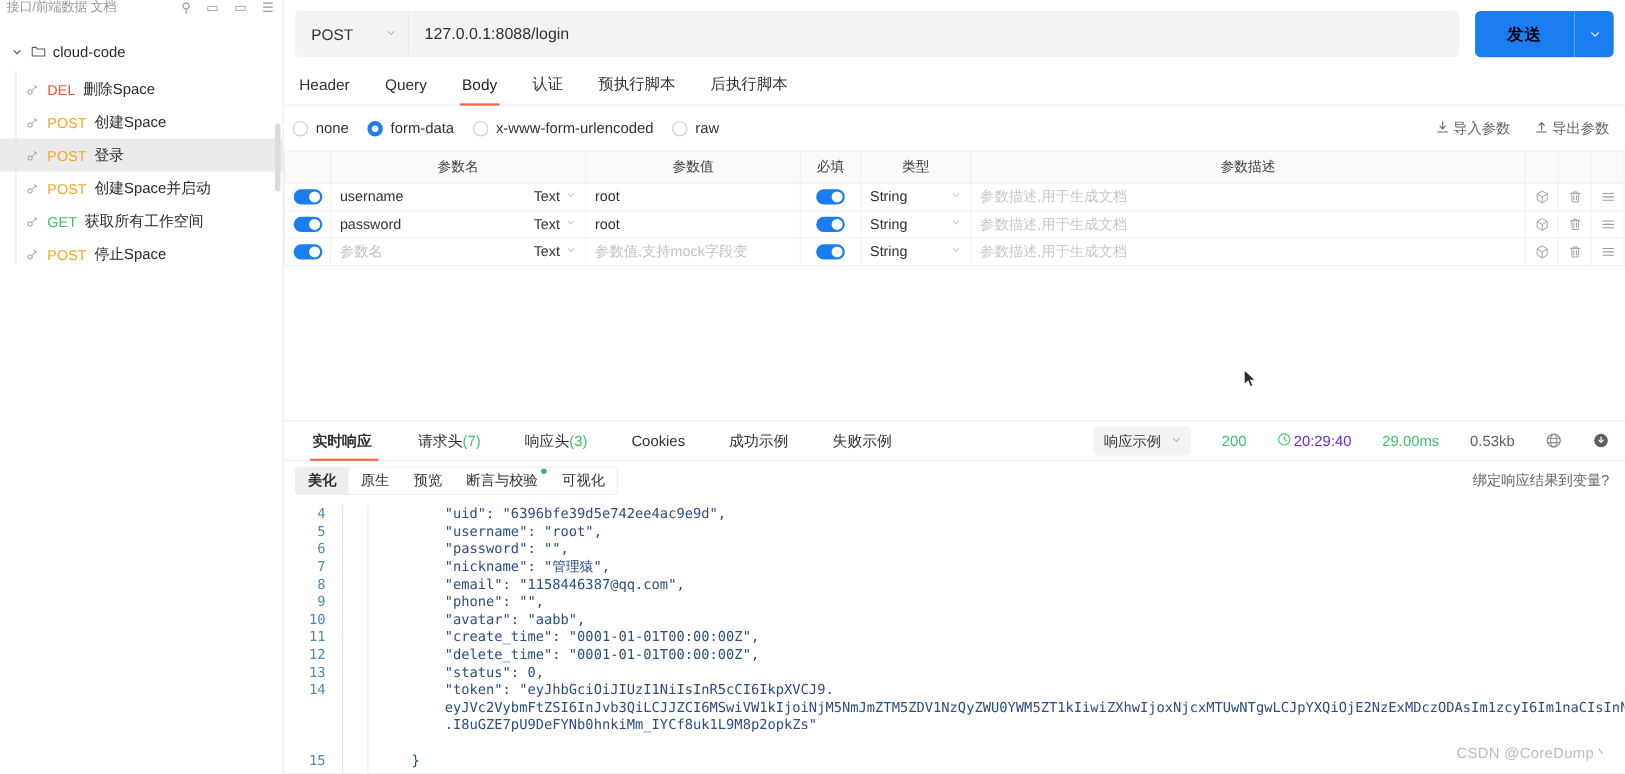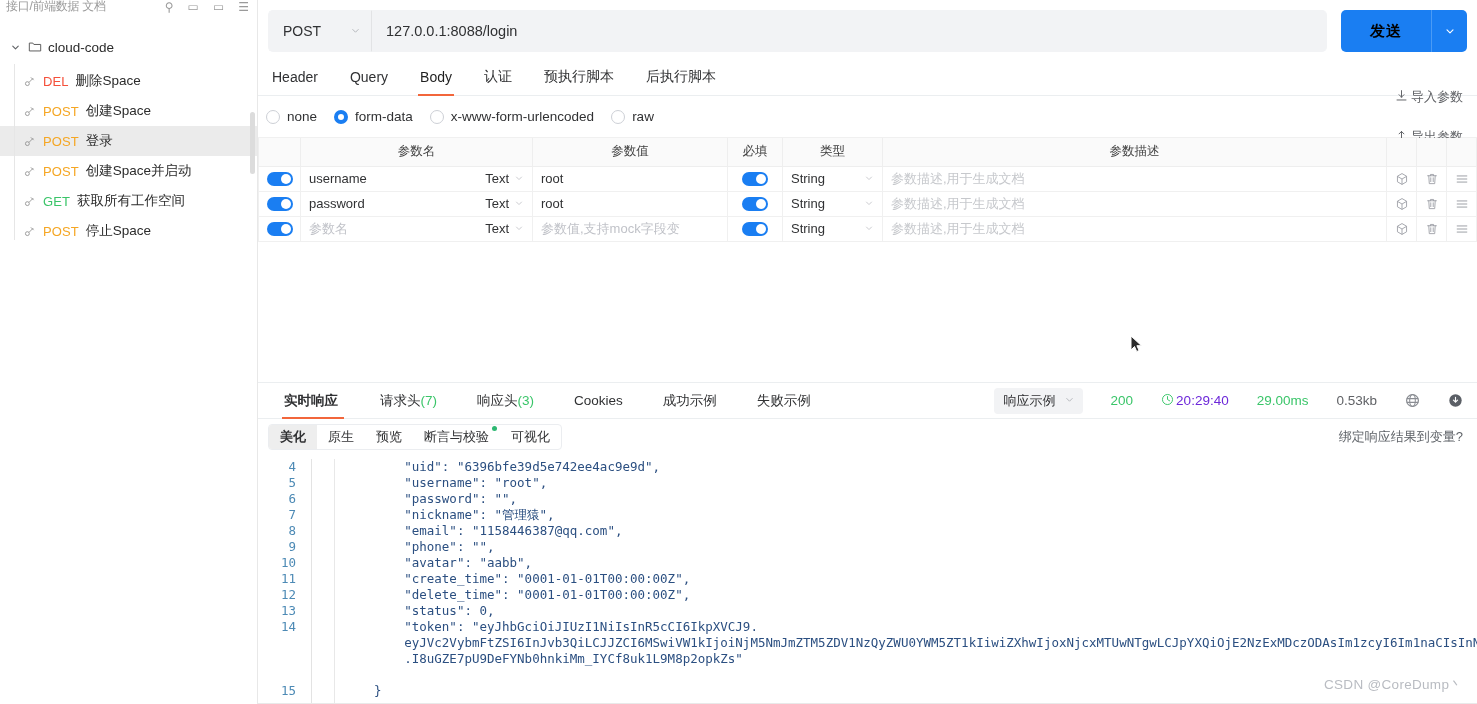--- a/index.html
+++ b/index.html
@@ -165,21 +165,21 @@
     cursor: pointer; font-size: 13.5px; color: #303133;
   }
   .radio .dot {
     width: 14px; height: 14px; border-radius: 50%;
     border: 1px solid #cdd0d6; background: #fff;
     display: inline-block; flex: 0 0 auto;
   }
   .radio.checked .dot {
     border: 4px solid #1a7ef2; background: #fff;
   }
-  .io-actions { display: flex; gap: 22px; flex-direction: column; }
+  .io-actions { display: flex; gap: 22px; }
   .io-btn {
     display: flex; align-items: center; gap: 3px;
     font-size: 13px; color: #606266; cursor: pointer;
   }
 
   
   .param-table { width: 100%; border-collapse: collapse; table-layout: fixed; }
   .param-table th {
     height: 28px; background: #fafafa;
     font-weight: 400; font-size: 12.5px; color: #404040;

